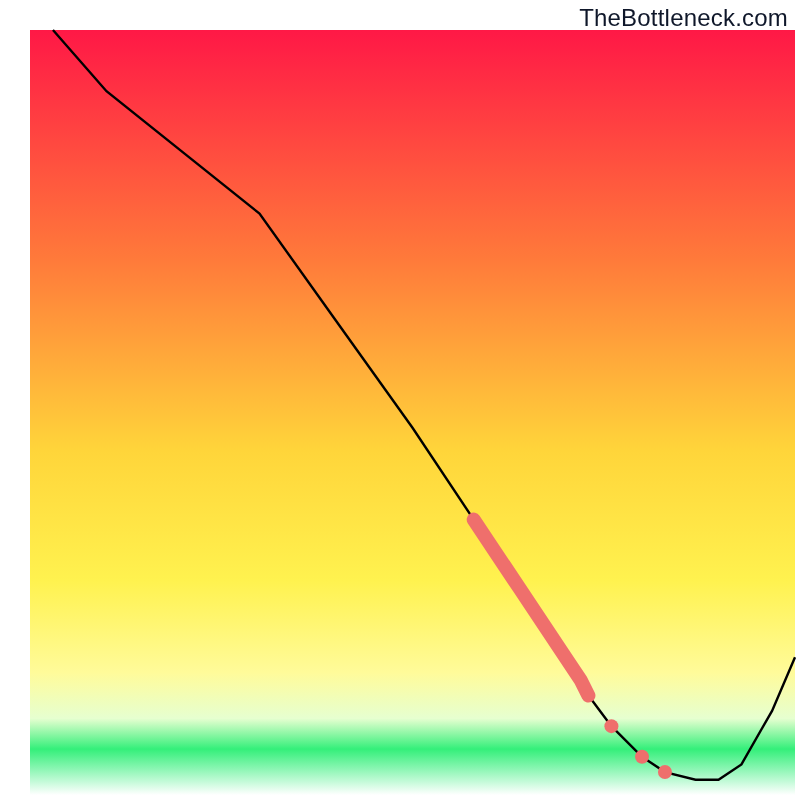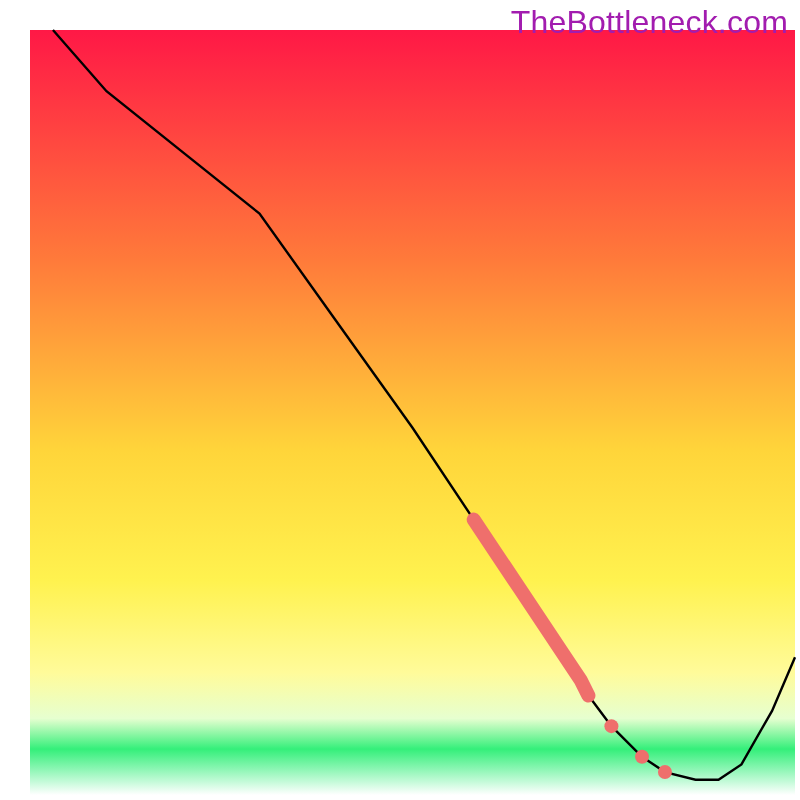--- a/index.html
+++ b/index.html
@@ -13,22 +13,22 @@
   }
   .stage {
     position: relative;
     width: 800px;
     height: 800px;
   }
   .watermark {
     position: absolute;
     top: 4px;
     right: 12px;
-    color: #a21caf;
-    font-size: 32px;
+    color: #0f172a;
+    font-size: 24px;
     font-weight: 400;
     z-index: 10;
     letter-spacing: 0.2px;
   }
   svg.plot {
     position: absolute;
     left: 0;
     top: 0;
     width: 800px;
     height: 800px;

